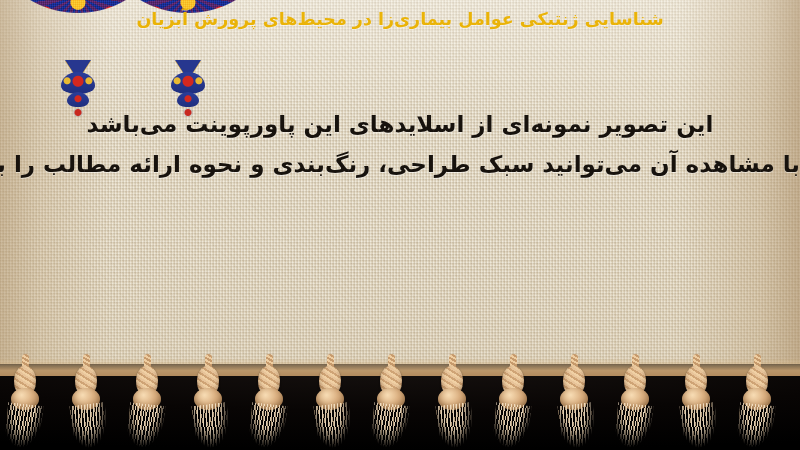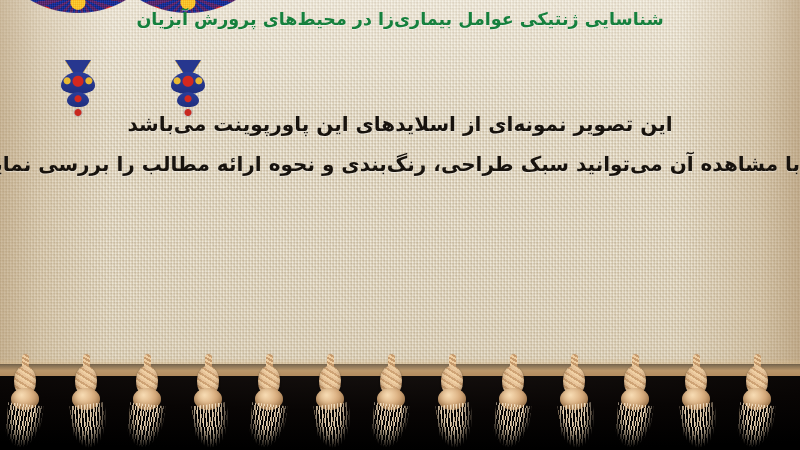--- a/index.html
+++ b/index.html
@@ -114,30 +114,30 @@
   .drop.d3{top:160px;width:10px;height:9px;
      background:radial-gradient(circle,#c8281f 0 3px,#27379020 4px);
      border-radius:50%;}
 
   
   #title-block{
     position:absolute;left:0;right:0;top:4px;text-align:center;
     z-index:6;pointer-events:none;
   }
   .title-line{
-    color:#15803d;font-size:17.5px;font-weight:700;line-height:30px;
+    color:#eab308;font-size:17.5px;font-weight:700;line-height:30px;
     letter-spacing:0;direction:rtl;
     text-shadow:0 1px 0 rgba(255,255,255,.42);
     white-space:nowrap;
   }
   #body-block{
     position:absolute;left:0;right:0;top:104px;text-align:center;z-index:6;
   }
   .body-line{
-    color:#17120d;font-size:20px;font-weight:700;line-height:40px;
+    color:#17120d;font-size:23px;font-weight:700;line-height:40px;
     direction:rtl;text-shadow:0 1px 0 rgba(255,255,255,.40);
     white-space:nowrap;
   }
 
   
   #black-band{
     position:absolute;left:0;bottom:0;width:800px;height:86px;
     background:
       radial-gradient(120% 100% at 50% 0%, #171210 0%, #080504 55%, #000 100%);
   }

